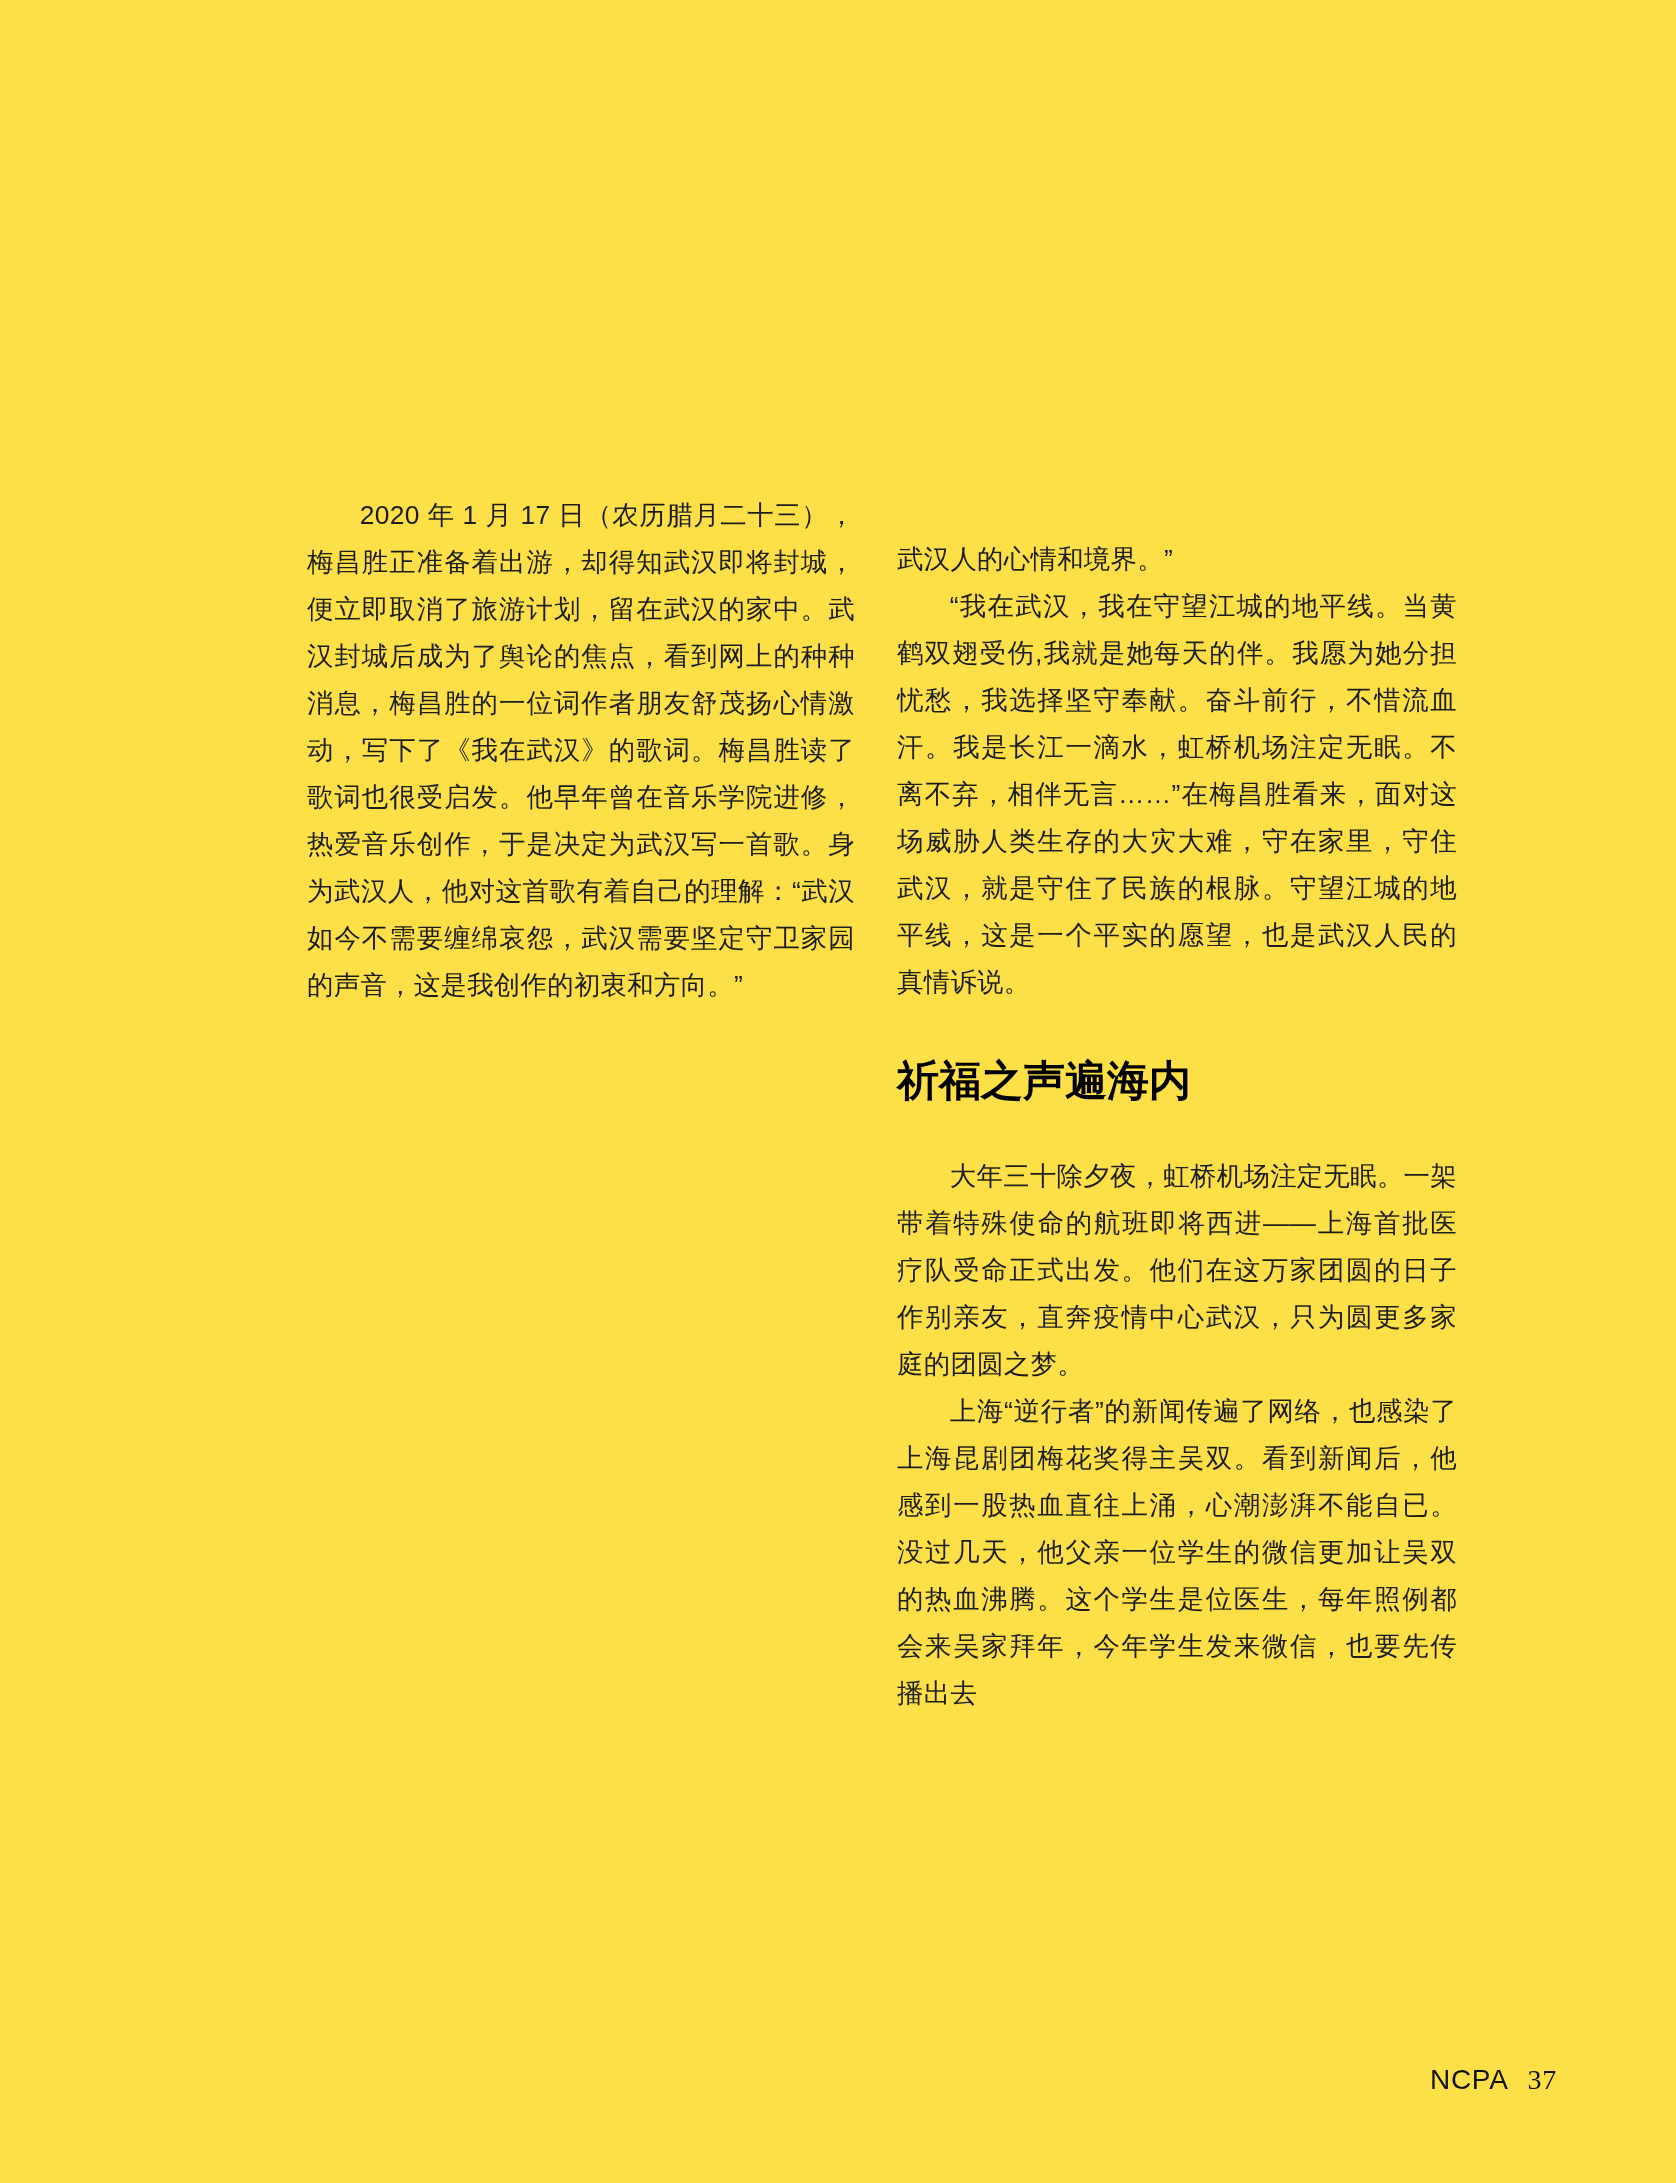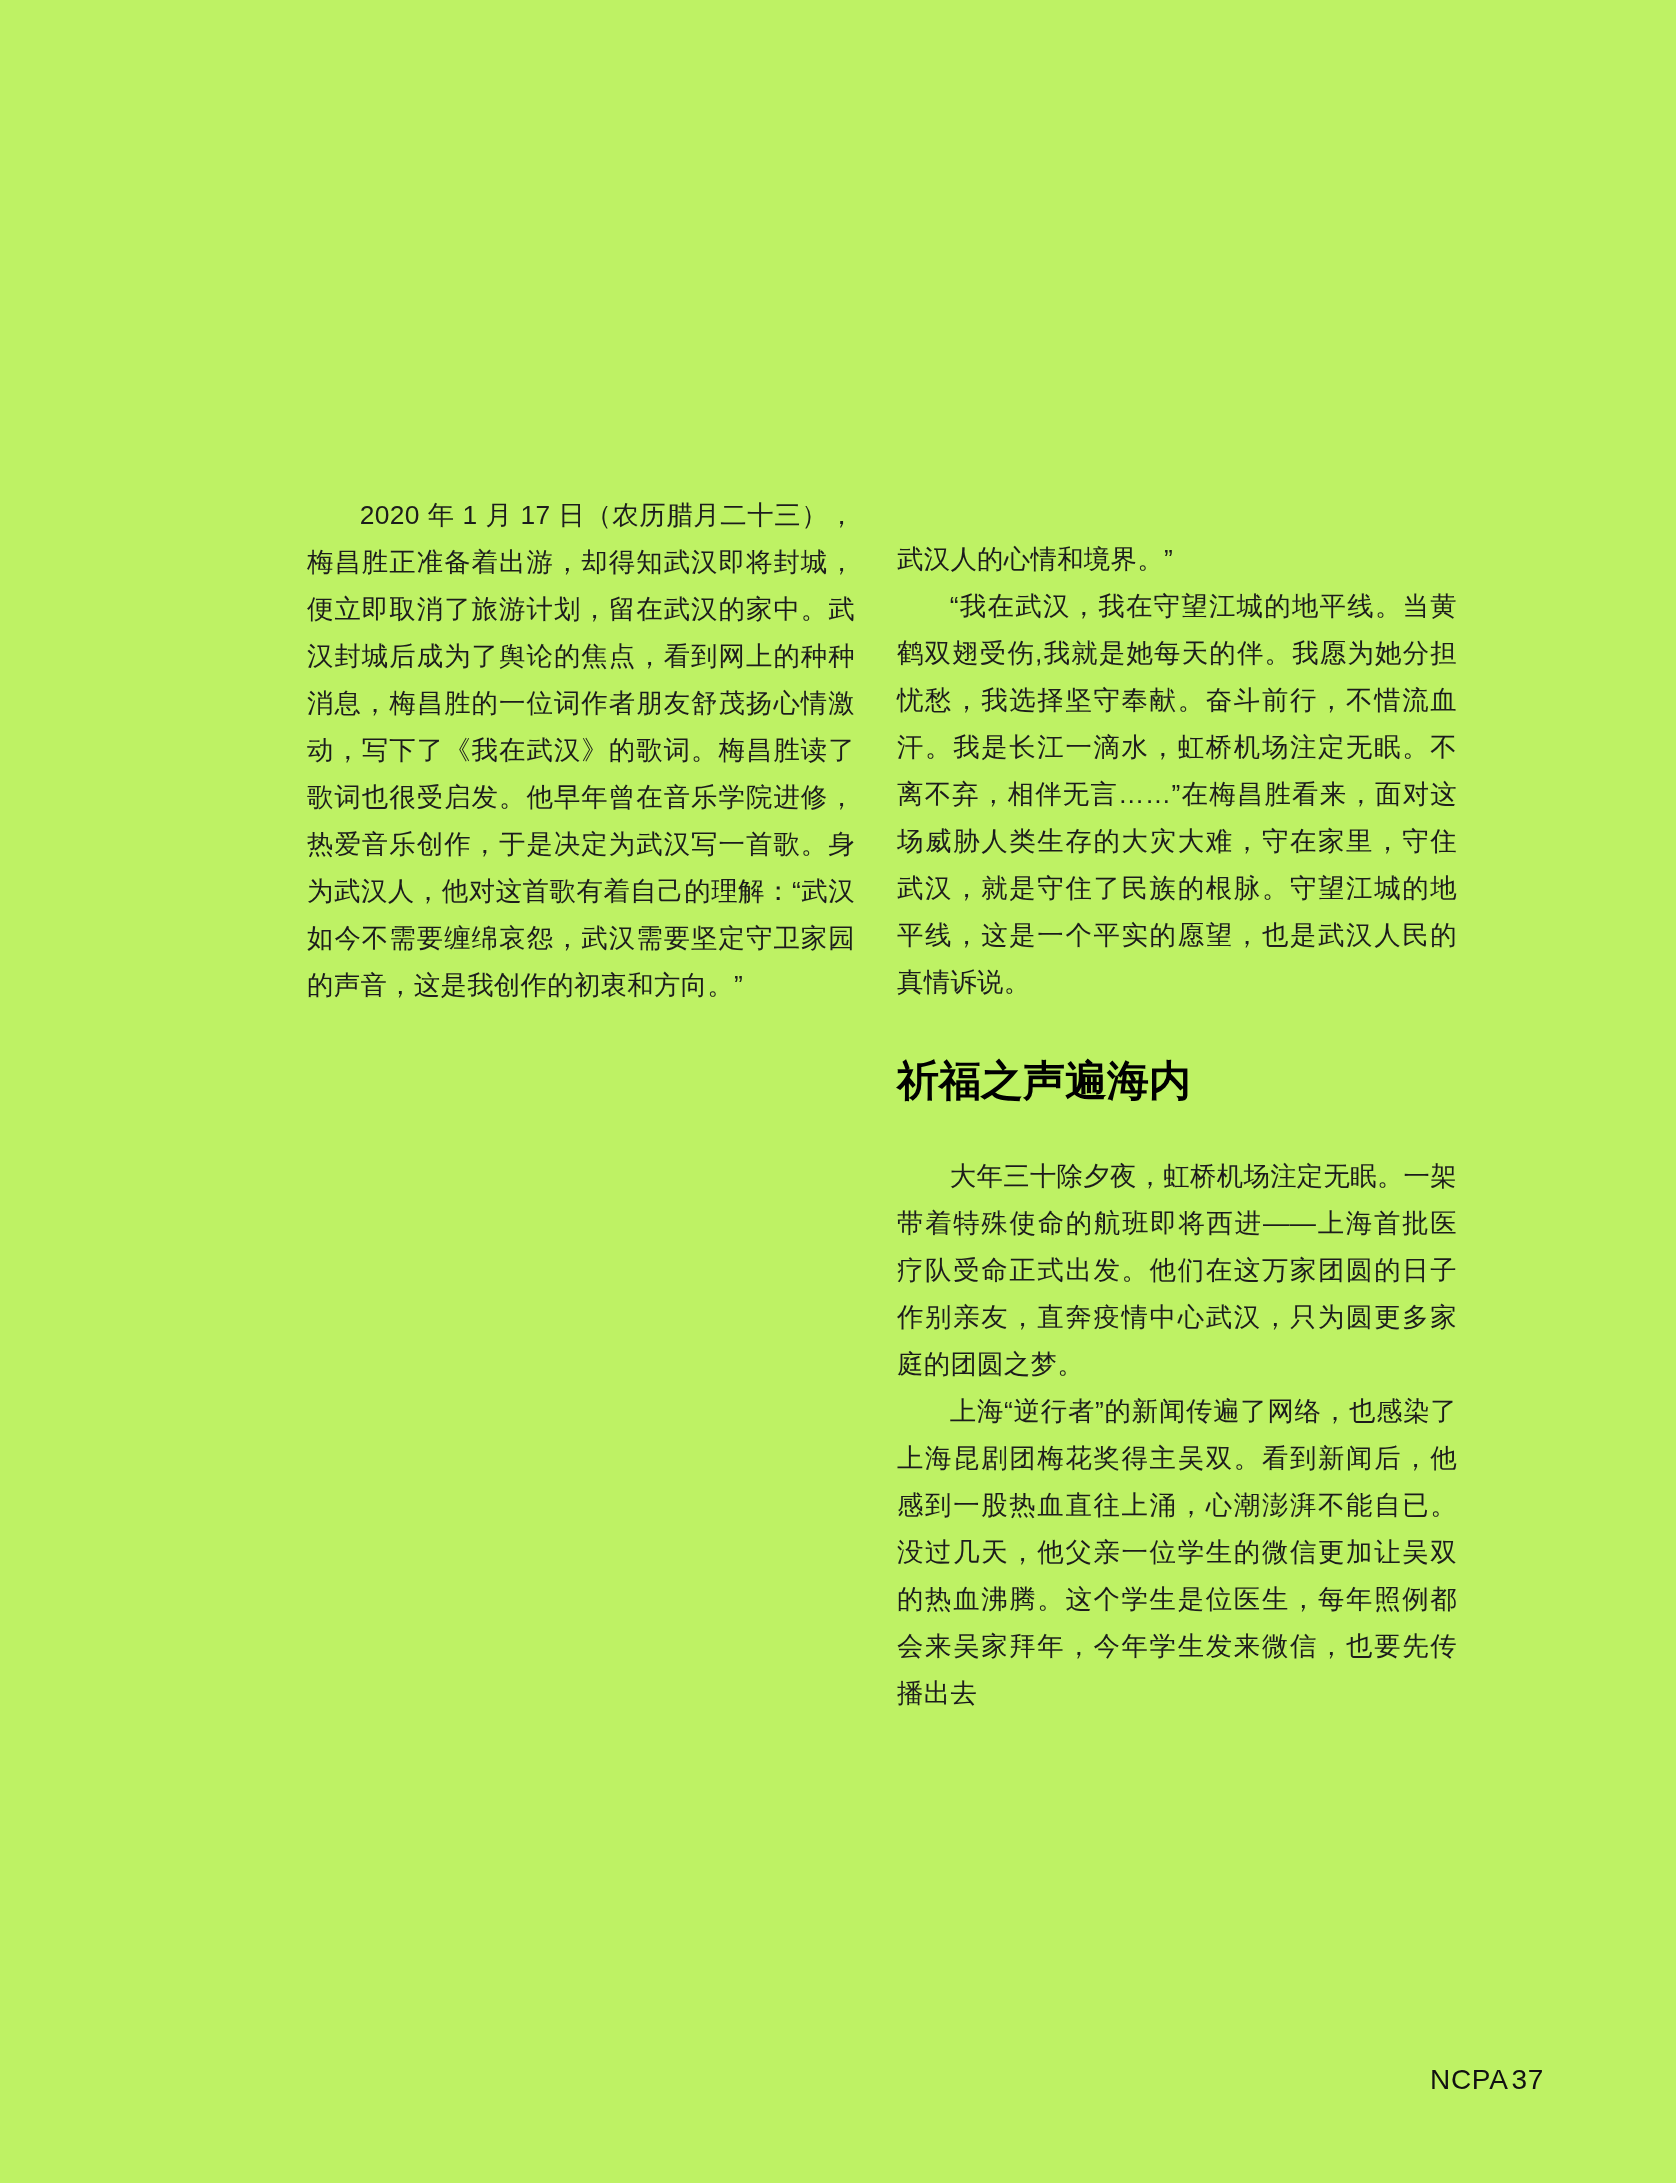--- a/index.html
+++ b/index.html
@@ -4,21 +4,21 @@
 <style>
   html, body {
     margin: 0;
     padding: 0;
     background: #ffffff;
   }
   .page {
     position: relative;
     width: 1676px;
     height: 2183px;
-    background: #bef264;
+    background: #fde047;
     overflow: hidden;
     font-family: "Liberation Sans", sans-serif;
     color: #1c1c1c;
   }
   .column {
     position: absolute;
     top: 492px;
   }
   .column-left {
     left: 307px;
@@ -55,21 +55,22 @@
     position: absolute;
     left: 1430px;
     top: 2064px;
     font-size: 28px;
     line-height: 32px;
     color: #111111;
     white-space: nowrap;
     letter-spacing: 0.7px;
   }
   .page-footer .footer-num {
-    margin-left: 3px;
+    margin-left: 19px;
+    font-family: Liberation Serif, serif;
   }
 </style>
 </head>
 <body>
 
 <div class="page">
 
   <div class="column column-left">
       <p class="body-par">2020 年 1 月 17 日（农历腊月二十三），梅昌胜正准备着出游，却得知武汉即将封城，便立即取消了旅游计划，留在武汉的家中。武汉封城后成为了舆论的焦点，看到网上的种种消息，梅昌胜的一位词作者朋友舒茂扬心情激动，写下了《我在武汉》的歌词。梅昌胜读了歌词也很受启发。他早年曾在音乐学院进修，热爱音乐创作，于是决定为武汉写一首歌。身为武汉人，他对这首歌有着自己的理解：“武汉如今不需要缠绵哀怨，武汉需要坚定守卫家园的声音，这是我创作的初衷和方向。”</p>
     </div>

